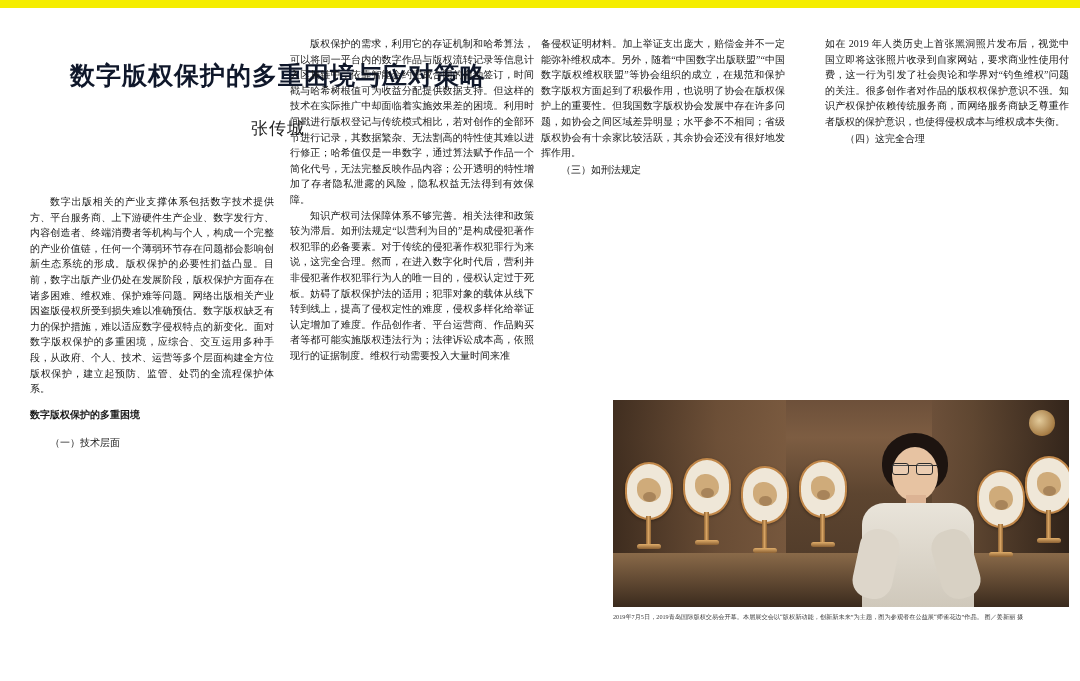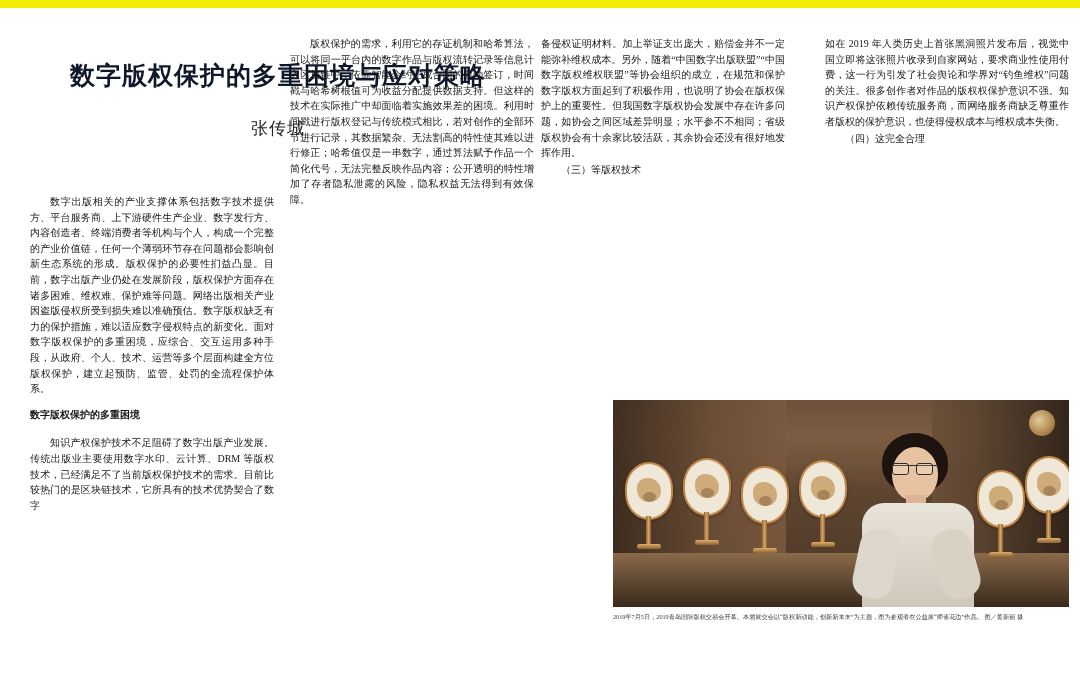--- a/index.html
+++ b/index.html
@@ -220,30 +220,31 @@
 <div class="page">
 
   <div class="title-block">
     <div class="doc-title">数字版权保护的多重困境与应对策略</div>
     <div class="doc-author">张传城</div>
   </div>
 
   <div class="col" id="col1">
     <p class="ind">数字出版相关的产业支撑体系包括数字技术提供方、平台服务商、上下游硬件生产企业、数字发行方、内容创造者、终端消费者等机构与个人，构成一个完整的产业价值链，任何一个薄弱环节存在问题都会影响创新生态系统的形成。版权保护的必要性扪益凸显。目前，数字出版产业仍处在发展阶段，版权保护方面存在诸多困难、维权难、保护难等问题。网络出版相关产业因盗版侵权所受到损失难以准确预估。数字版权缺乏有力的保护措施，难以适应数字侵权特点的新变化。面对数字版权保护的多重困境，应综合、交互运用多种手段，从政府、个人、技术、运营等多个层面构建全方位版权保护，建立起预防、监管、处罚的全流程保护体系。</p>
     <p class="heading">数字版权保护的多重困境</p>
-    <p class="ind">知识产权保护技术不足阻碍了数字出版产业发展。传统出版业主要使用数字水印、云计算、DRM 等版权技术，已经满足不了当前版权保护技术的需求。目前比较热门的是区块链技术，它所具有的技术优势契合了数字</p>
+    <p class="subheading">（一）技术层面</p>
   </div>
 
   <div class="col" id="col2">
     <p class="ind">版权保护的需求，利用它的存证机制和哈希算法，可以将同一平台内的数字作品与版权流转记录等信息计入区块链中，依靠智能合约完成合同的自动签订，时间戳与哈希树根值可为收益分配提供数据支持。但这样的技术在实际推广中却面临着实施效果差的困境。利用时间戳进行版权登记与传统模式相比，若对创作的全部环节进行记录，其数据繁杂、无法割高的特性使其难以进行修正；哈希值仅是一串数字，通过算法赋予作品一个简化代号，无法完整反映作品内容；公开透明的特性增加了存者隐私泄露的风险，隐私权益无法得到有效保障。</p>
+    <p class="ind">知识产权司法保障体系不够完善。相关法律和政策较为滞后。如刑法规定“以营利为目的”是构成侵犯著作权犯罪的必备要素。对于传统的侵犯著作权犯罪行为来说，这完全合理。然而，在进入数字化时代后，营利并非侵犯著作权犯罪行为人的唯一目的，侵权认定过于死板。妨碍了版权保护法的适用；犯罪对象的载体从线下转到线上，提高了侵权定性的难度，侵权多样化给举证认定增加了难度。作品创作者、平台运营商、作品购买者等都可能实施版权违法行为；法律诉讼成本高，依照现行的证据制度。维权行动需要投入大量时间来准</p>
   </div>
 
   <div class="col" id="col3">
     <p>备侵权证明材料。加上举证支出庞大，赔偿金并不一定能弥补维权成本。另外，随着“中国数字出版联盟”“中国数字版权维权联盟”等协会组织的成立，在规范和保护数字版权方面起到了积极作用，也说明了协会在版权保护上的重要性。但我国数字版权协会发展中存在许多问题，如协会之间区域差异明显；水平参不不相同；省级版权协会有十余家比较活跃，其余协会还没有很好地发挥作用。</p>
-    <p class="subheading">（三）等版权技术</p>
+    <p class="subheading">（三）如刑法规定</p>
   </div>
 
   <div class="col" id="col4">
     <p>如在 2019 年人类历史上首张黑洞照片发布后，视觉中国立即将这张照片收录到自家网站，要求商业性使用付费，这一行为引发了社会舆论和学界对“钓鱼维权”问题的关注。很多创作者对作品的版权权保护意识不强。知识产权保护依赖传统服务商，而网络服务商缺乏尊重作者版权的保护意识，也使得侵权成本与维权成本失衡。</p>
     <p class="subheading">（四）这完全合理</p>
   </div>
 
   <div class="photo-wrap">
     <div class="photo">
       <div class="ph-bg"></div>

